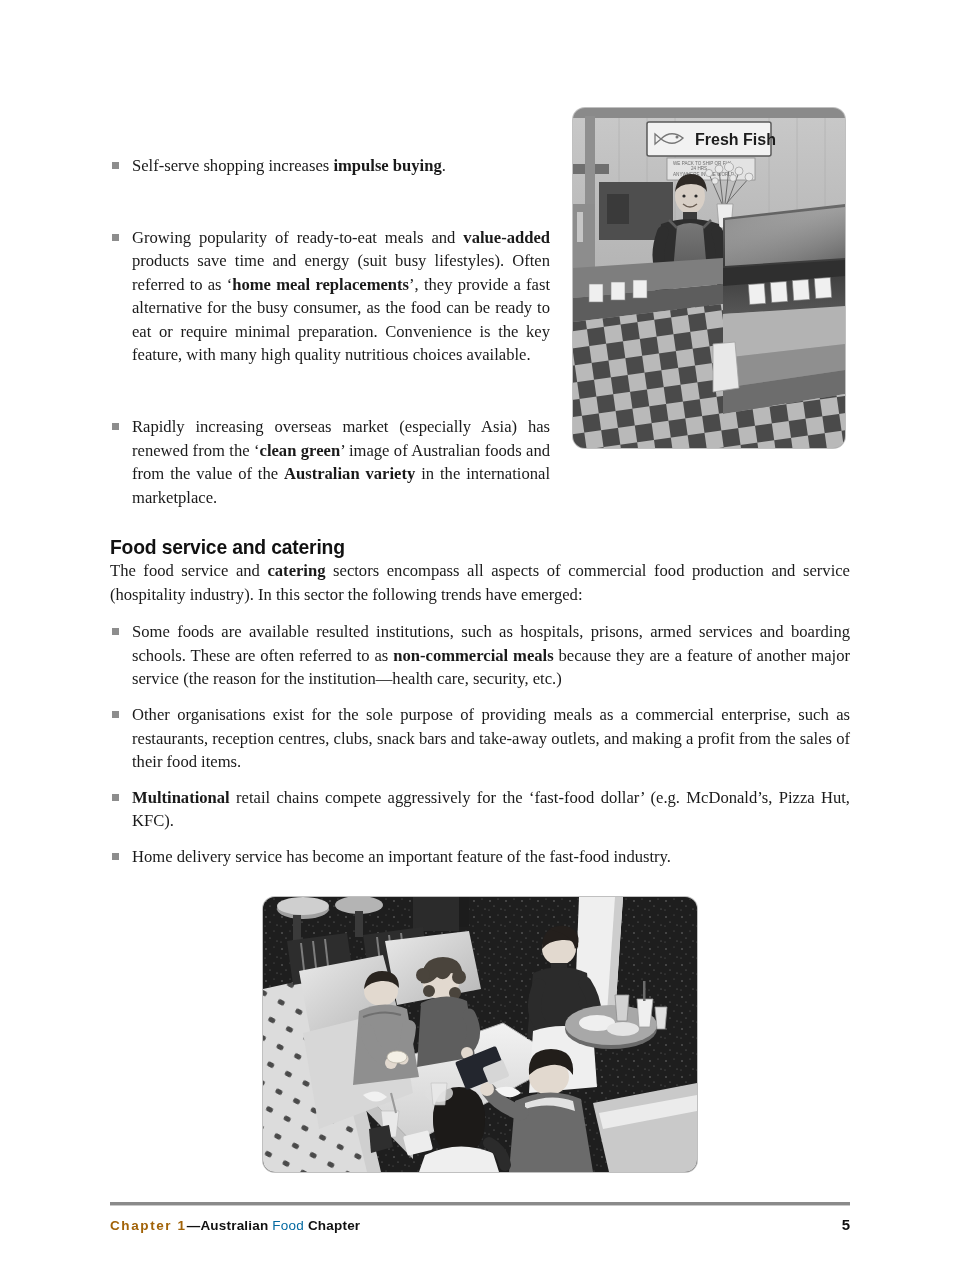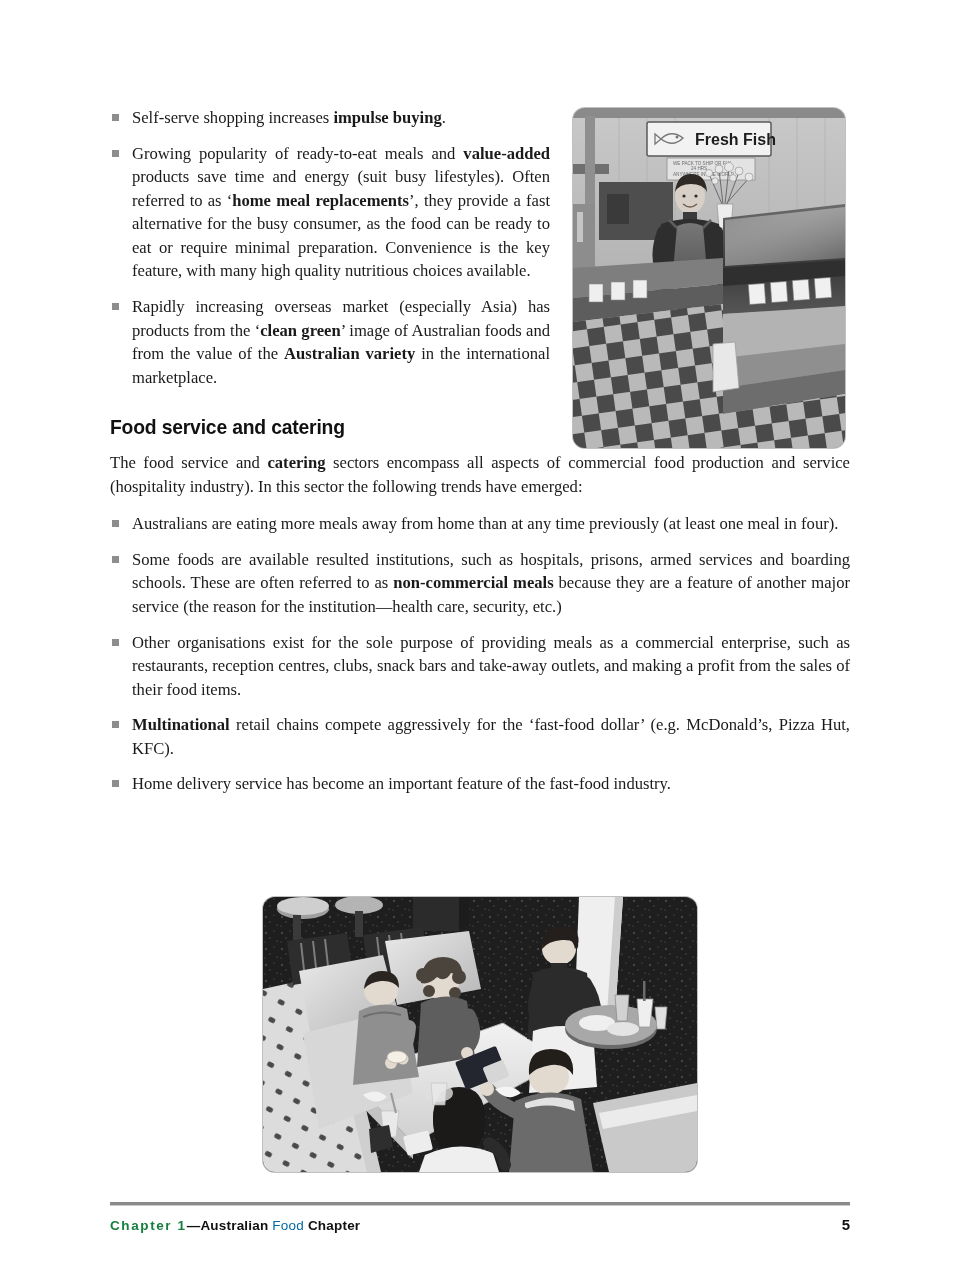--- a/index.html
+++ b/index.html
@@ -51,21 +51,21 @@
     position: absolute;
     left: 2px;
     top: 8px;
     width: 7px;
     height: 7px;
     background: #8d8d8d;
   }
   b, strong { font-weight: bold; }
 
   
-  .top-list > li { text-align: justify; }
+  .top-list > li { text-align: justify; margin-top: 48px; }
 
   
   h2.section-heading {
     font-family: "Liberation Sans Narrow", "Liberation Sans", sans-serif;
     font-weight: bold;
     font-size: 21px;
     letter-spacing: -0.2px;
     margin: 0;
     color: #111;
     transform: scaleX(0.92);
@@ -105,21 +105,21 @@
     left: 110px;
     top: 1216px;
     width: 740px;
     font-family: "Liberation Sans", sans-serif;
     font-size: 13.5px;
     display: flex;
     justify-content: space-between;
     align-items: baseline;
   }
   .footer .chap {
-    color: #15803d;
+    color: #a16207;
     letter-spacing: 1.6px;
     font-weight: bold;
   }
   .footer .t-bold { font-weight: bold; color: #111; letter-spacing: 0.2px; }
   .footer .t-reg  { font-weight: normal; color: #0369a1; letter-spacing: 0.2px; }
   .footer .pagenum {
     font-weight: bold;
     font-size: 15px;
     color: #111;
   }
@@ -291,33 +291,29 @@
       <li>
         <span class="sq"></span>
         <span><span>Self-serve shopping increases </span><b>impulse buying</b><span>.</span></span>
       </li>
       <li>
         <span class="sq"></span>
         <span><span>Growing popularity of ready-to-eat meals and </span><b>value-added</b><span> products save time and energy (suit busy lifestyles). Often referred to as ‘</span><b>home meal replacements</b><span>’, they provide a fast alternative for the busy consumer, as the food can be ready to eat or require minimal preparation. Convenience is the key feature, with many high quality nutritious choices available.</span></span>
       </li>
       <li>
         <span class="sq"></span>
-        <span><span>Rapidly increasing overseas market (especially Asia) has products from the ‘</span><b>clean green</b><span>’ image of Australian foods and from the value of the </span><b>Australian variety</b><span> in the international marketplace.</span></span>
+        <span><span>Rapidly increasing overseas market (especially Asia) has renewed from the ‘</span><b>clean green</b><span>’ image of Australian foods and from the value of the </span><b>Australian variety</b><span> in the international marketplace.</span></span>
       </li>
     </ul>
 
     <h2 class="section-heading" style="margin-top:26px;">Food service and catering</h2>
 
-    <p class="body-para" style="margin-top:12px;"><span>The food service and </span><b>catering</b><span> sectors encompass all aspects of commercial food production and service (hospitality industry). In this sector the following trends have emerged:</span></p>
+    <p class="body-para" style=""><span>The food service and </span><b>catering</b><span> sectors encompass all aspects of commercial food production and service (hospitality industry). In this sector the following trends have emerged:</span></p>
 
     <ul class="bullets" style="margin-top:14px;">
-      <li>
-        <span class="sq"></span>
-        <span><span>Australians are eating more meals away from home than at any time previously (at least one meal in four).</span></span>
-      </li>
       <li>
         <span class="sq"></span>
         <span><span>Some foods are available resulted institutions, such as hospitals, prisons, armed services and boarding schools. These are often referred to as </span><b>non-commercial meals</b><span> because they are a feature of another major service (the reason for the institution—health care, security, etc.)</span></span>
       </li>
       <li>
         <span class="sq"></span>
         <span><span>Other organisations exist for the sole purpose of providing meals as a commercial enterprise, such as restaurants, reception centres, clubs, snack bars and take-away outlets, and making a profit from the sales of their food items.</span></span>
       </li>
       <li>
         <span class="sq"></span>

